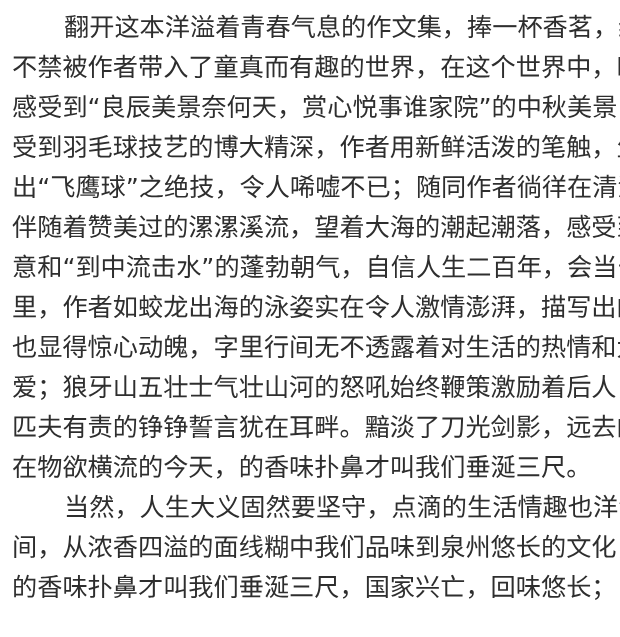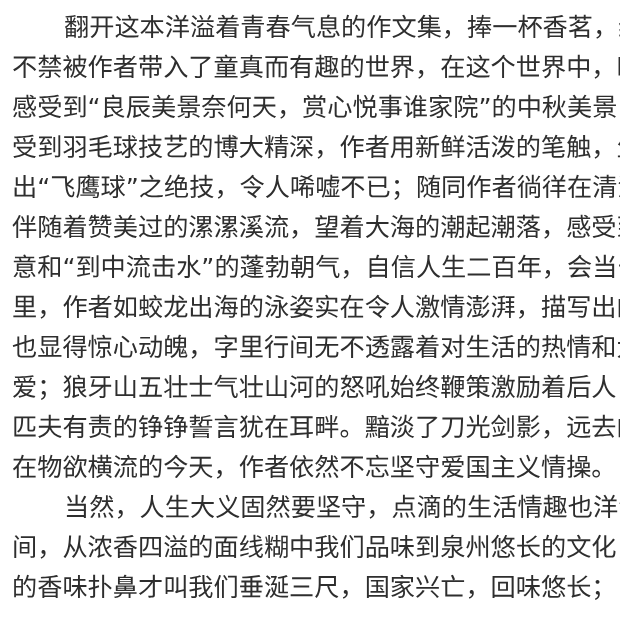--- a/index.html
+++ b/index.html
@@ -65,21 +65,21 @@
     <div class="text-line">不禁被作者带入了童真而有趣的世界，在这个世界中，时而我可以</div>
     <div class="text-line">感受到“良辰美景奈何天，赏心悦事谁家院”的中秋美景；时而感</div>
     <div class="text-line">受到羽毛球技艺的博大精深，作者用新鲜活泼的笔触，生动的描写</div>
     <div class="text-line">出“飞鹰球”之绝技，令人唏嘘不已；随同作者徜徉在清源山上，</div>
     <div class="text-line">伴随着赞美过的漯漯溪流，望着大海的潮起潮落，感受到人生的惬</div>
     <div class="text-line">意和“到中流击水”的蓬勃朝气，自信人生二百年，会当击水三千</div>
     <div class="text-line">里，作者如蛟龙出海的泳姿实在令人激情澎湃，描写出的篮球比赛</div>
     <div class="text-line">也显得惊心动魄，字里行间无不透露着对生活的热情和大自然的热</div>
     <div class="text-line">爱；狼牙山五壮士气壮山河的怒吼始终鞭策激励着后人，“国家兴亡、</div>
     <div class="text-line">匹夫有责的铮铮誓言犹在耳畔。黯淡了刀光剑影，远去的鼓角争鸣，</div>
-    <div class="text-line">在物欲横流的今天，作者依然不忘坚守爱国主义情操。</div>
+    <div class="text-line">在物欲横流的今天，的香味扑鼻才叫我们垂涎三尺。</div>
 
     <div class="text-line indent gap-before">当然，人生大义固然要坚守，点滴的生活情趣也洋溢在字里行</div>
     <div class="text-line">间，从浓香四溢的面线糊中我们品味到泉州悠长的文化，而烤全羊</div>
     <div class="text-line">的香味扑鼻才叫我们垂涎三尺，国家兴亡，回味悠长；</div>
 
   </div>
 
 </div>
 
 </body></html>

